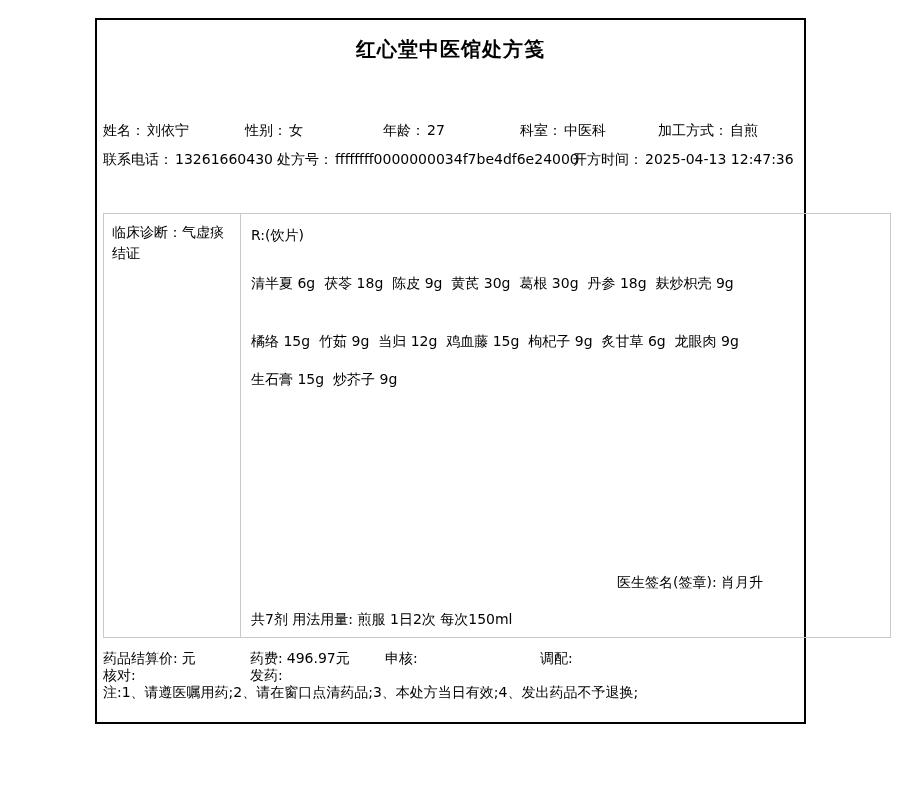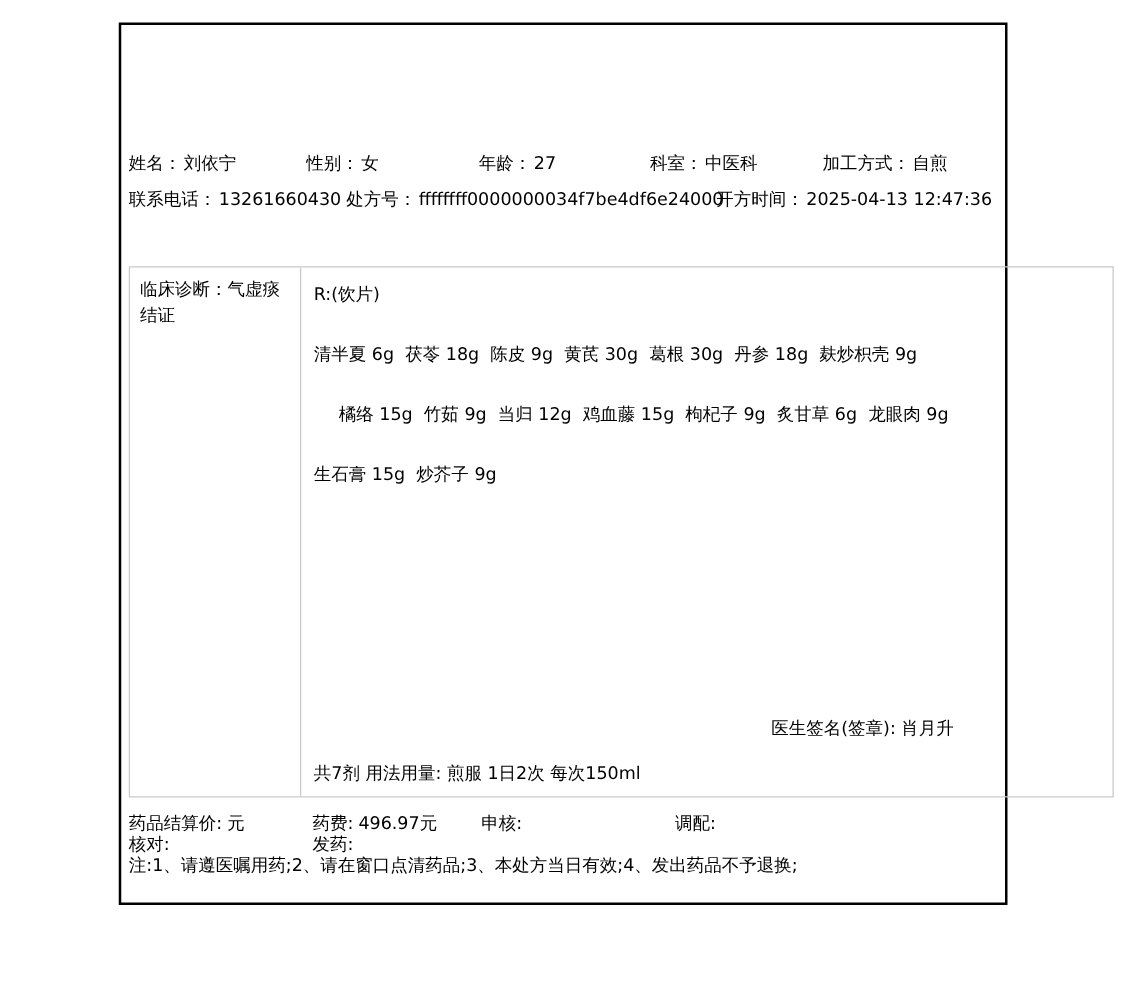--- a/index.html
+++ b/index.html
@@ -43,40 +43,41 @@
     line-height: 1.5;
   }
   .rx-col { position: relative; flex: 1; }
   .rx-header { position: absolute; left: 10px; top: 13px; font-size: 14px; }
   .herb-line {
     position: absolute; left: 10px;
     font-size: 14px;
     white-space: pre-wrap;
   }
   .herb-line.l0 { top: 61px; }
-  .herb-line.l1 { top: 109px; margin-left: 20px; }
+  .herb-line.l1 { top: 119px; }
   .herb-line.l2 { top: 157px; }
   .usage-block {
     position: absolute; left: 10px; top: 360px;
     font-size: 14px; line-height: 18px;
     white-space: pre-wrap;
   }
   .doctor-sign {
     position: absolute; left: 376px; top: 360px;
     font-size: 14px; white-space: nowrap;
   }
   .footer-field { position: absolute; font-size: 14px; white-space: nowrap; }
   .footer-field .val { margin-left: 4px; }
   .note-line { position: absolute; left: 6px; top: 664px; font-size: 14px; white-space: nowrap; }
 </style>
 </head>
 <body>
 
 <div class="sheet">
 
+  <div class="title">红心堂中医馆处方笺</div>
 
   <div class="field" style="left:6px; top:102px;">
     <span class="lbl">姓名：</span><span class="val">刘依宁</span>
   </div>
   <div class="field" style="left:148px; top:102px;">
     <span class="lbl">性别：</span><span class="val">女</span>
   </div>
   <div class="field" style="left:286px; top:102px;">
     <span class="lbl">年龄：</span><span class="val">27</span>
   </div>

